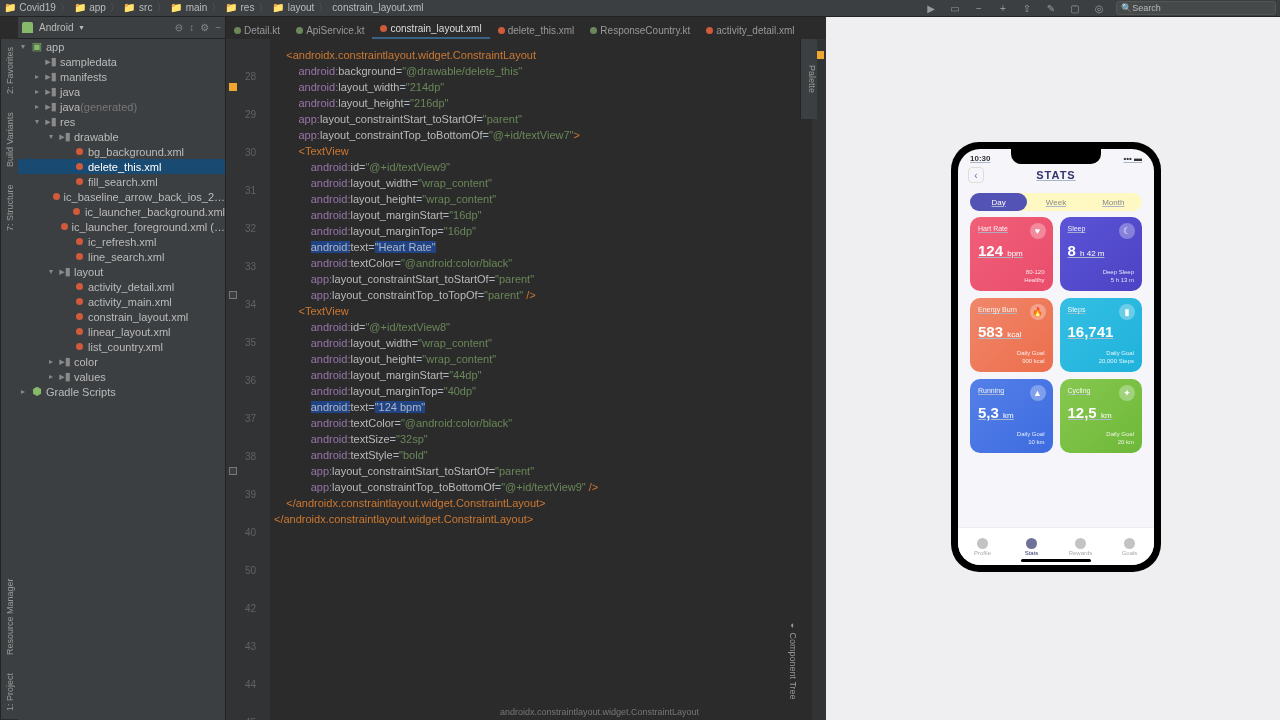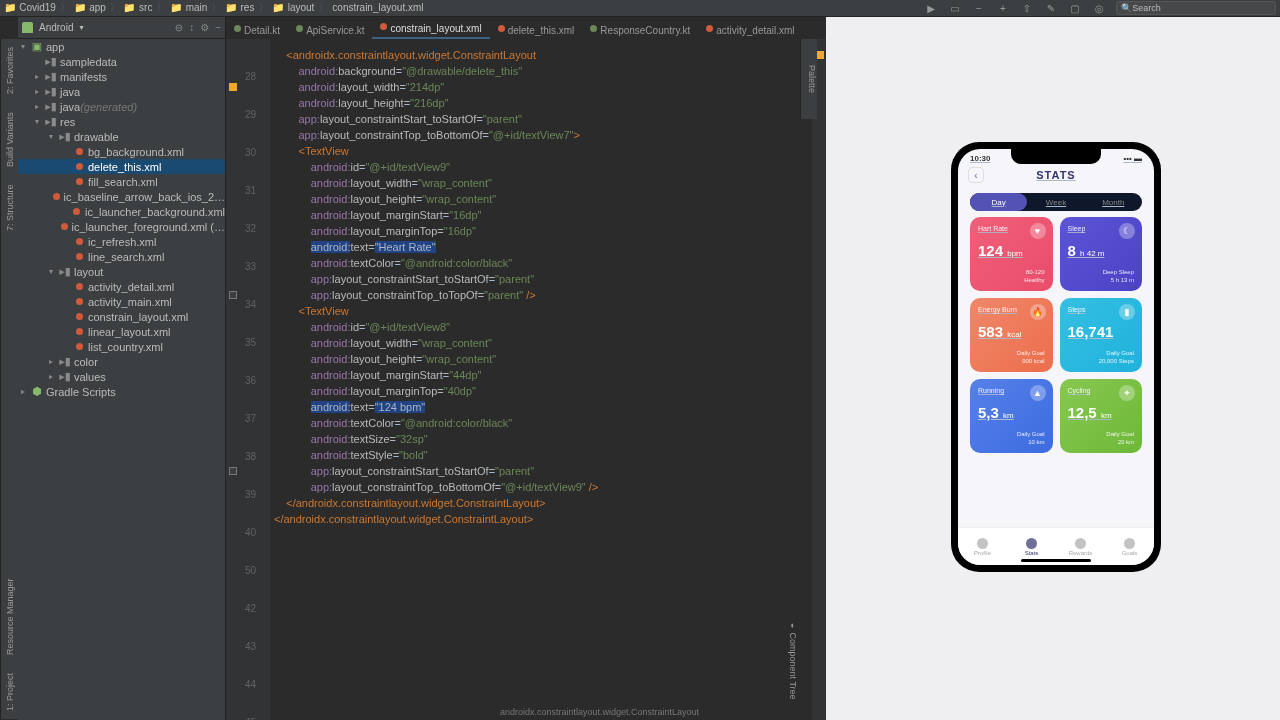--- a/index.html
+++ b/index.html
@@ -8,37 +8,37 @@
 
 .breadcrumb { height: 17px; background: #3c3f41; display: flex; align-items: center; padding: 0 4px; border-bottom: 1px solid #232323; font-size: 10px; }
 .breadcrumb span { margin-right: 4px; color: #bbb; }
 .breadcrumb .sep { color: #666; }
 .breadcrumb-right { margin-left: auto; display: flex; gap: 10px; align-items: center; }
 .br-icon { width: 14px; height: 14px; display: flex; align-items: center; justify-content: center; color: #999; }
 .search-box { background: #45494a; border: 1px solid #555; border-radius: 3px; padding: 0 4px; width: 160px; height: 14px; font-size: 9px; color: #888; display: flex; align-items: center; }
 
 
 .tabs { position: absolute; left: 226px; top: 17px; height: 22px; display: flex; align-items: flex-end; font-size: 10px; }
-.tab { padding: 3px 8px; color: #999; display: flex; gap: 3px; }
+.tab { padding: 3px 8px; color: #999; display: flex; align-items: center; gap: 3px; }
 .tab.active { background: #2b2b2b; color: #ddd; border-bottom: 2px solid #3b6186; }
 .xml-dot { width: 7px; height: 7px; border-radius: 50%; background: #d05a3a; display: inline-block; }
 .kt-dot { width: 7px; height: 7px; border-radius: 50%; background: #6c8759; display: inline-block; }
 
 
 .side-tab-left { position: absolute; left: 0; top: 39px; width: 18px; height: 680px; background: #3c3f41; border-right: 1px solid #232323; writing-mode: vertical-rl; transform: rotate(180deg); font-size: 9px; color: #999; padding: 4px 0; display: flex; gap: 10px; align-items: center; }
 .side-tab-left span { padding: 4px 2px; }
 
 
 .project-tree { position: absolute; left: 18px; top: 39px; width: 208px; bottom: 0; background: #3c3f41; border-right: 1px solid #232323; font-size: 11px; color: #bbb; overflow: hidden; }
 .tree-item { padding: 1px 0 1px 0; display: flex; align-items: center; height: 15px; white-space: nowrap; }
 .tree-item .indent { width: 14px; display: inline-block; }
 .tree-item .arrow { width: 10px; text-align: center; color: #888; font-size: 8px; }
 .tree-item .ficon { width: 12px; height: 12px; margin: 0 3px; display: inline-flex; align-items: center; justify-content: center; }
 .tree-item.sel { background: #184a72; color: #fff; }
-.tree-item .muted { color: #777; font-style: italic; }
+.tree-item .muted { color: #777; }
 .folder-icon { color: #8a8a8a; }
 
 
 .tree-toolbar { position: absolute; left: 18px; top: 17px; width: 208px; height: 22px; background: #3c3f41; display: flex; align-items: center; font-size: 10px; padding: 0 4px; gap: 6px; color: #bbb; border-right: 1px solid #232323; border-bottom: 1px solid #232323; }
 .tree-toolbar .droid { width: 11px; height: 11px; background: #87b96a; border-radius: 2px 2px 0 0; }
 .tree-toolbar-icons { margin-left: auto; display: flex; gap: 6px; color: #888; }
 
 
 .editor { position: absolute; left: 226px; top: 39px; width: 600px; bottom: 0; background: #2b2b2b; font-family: 'Consolas','Monaco',monospace; font-size: 11px; line-height: 16px; }
 .gutter { position: absolute; left: 0; top: 0; width: 44px; bottom: 0; background: #313335; color: #606366; text-align: right; padding-right: 14px; padding-top: 8px; font-size: 10px; }
@@ -64,21 +64,21 @@
 .preview { position: absolute; left: 826px; top: 17px; right: 0; bottom: 0; background: #efeff1; }
 
 
 .phone { position: absolute; left: 125px; top: 125px; width: 210px; height: 430px; background: #000; border-radius: 28px; padding: 7px; text-decoration: underline; }
 .phone-screen { width: 100%; height: 100%; background: #f6f6fa; border-radius: 22px; overflow: hidden; position: relative; font-family: Arial, sans-serif; }
 .notch { position: absolute; top: 0; left: 50%; transform: translateX(-50%); width: 90px; height: 15px; background: #000; border-radius: 0 0 10px 10px; }
 .status-bar { display: flex; justify-content: space-between; padding: 5px 12px 0; font-size: 8px; color: #333; font-weight: bold; }
 .app-header { display: flex; align-items: center; justify-content: center; padding: 6px 0; position: relative; }
 .back-btn { position: absolute; left: 10px; width: 16px; height: 16px; border: 1px solid #ddd; border-radius: 4px; display: flex; align-items: center; justify-content: center; font-size: 10px; color: #765ec5; }
 .app-title { font-size: 11px; font-weight: bold; color: #33356e; letter-spacing: 1px; }
-.tab-switch { display: flex; background: #0f172a; border-radius: 11px; margin: 6px 12px; height: 18px; font-size: 8px; }
+.tab-switch { display: flex; background: #fef9c3; border-radius: 11px; margin: 6px 12px; height: 18px; font-size: 8px; }
 .tab-switch div { flex: 1; display: flex; align-items: center; justify-content: center; color: #888; }
 .tab-switch .active { background: #5352b5; color: #fff; border-radius: 11px; }
 .cards { display: grid; grid-template-columns: 1fr 1fr; gap: 7px; padding: 0 12px; }
 .card { border-radius: 10px; padding: 8px; color: #fff; position: relative; height: 74px; }
 .card-label { font-size: 7px; opacity: 0.9; }
 .card-icon { position: absolute; right: 7px; top: 6px; width: 16px; height: 16px; border-radius: 50%; background: rgba(255,255,255,0.3); display: flex; align-items: center; justify-content: center; font-size: 9px; }
 .card-val { font-size: 15px; font-weight: bold; margin-top: 10px; }
 .card-val .unit { font-size: 8px; font-weight: normal; }
 .card-sub { position: absolute; right: 8px; bottom: 6px; text-align: right; font-size: 6px; opacity: 0.85; line-height: 1.3; }
 .card.c1 { background: linear-gradient(135deg,#f15f79,#e94d6b); }

